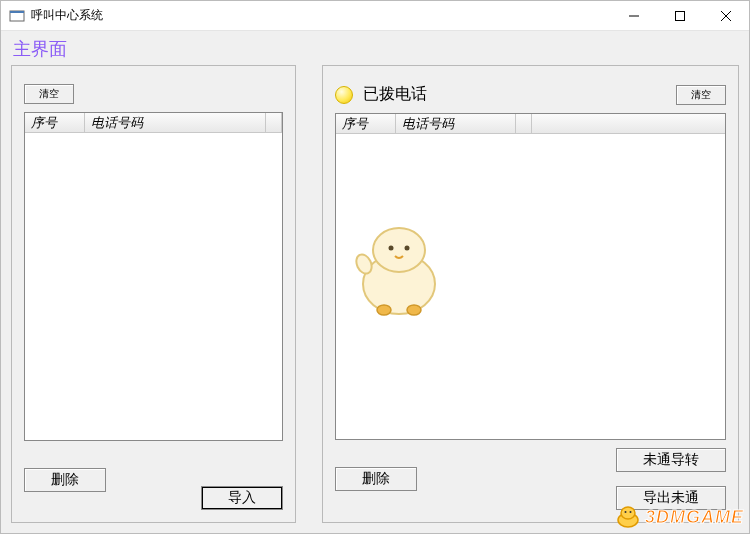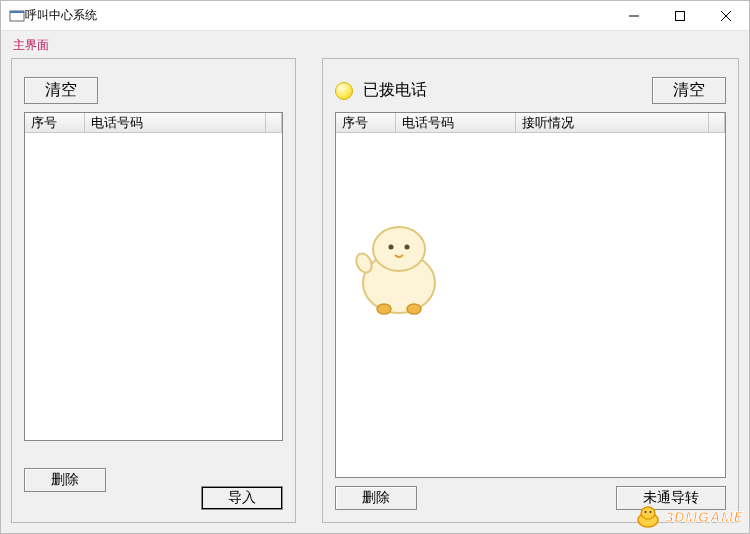--- a/index.html
+++ b/index.html
@@ -25,20 +25,21 @@
     height: 30px;
     display: flex;
     align-items: center;
     justify-content: space-between;
     padding: 0 0 0 8px;
     border-bottom: 1px solid #e5e5e5;
   }
   .titlebar-left {
     display: flex;
     align-items: center;
+    gap: 6px;
   }
   .app-icon {
     width: 16px;
     height: 16px;
     display: flex;
     align-items: center;
     justify-content: center;
   }
   .title-text { font-size: 12px; color: #000; }
   .win-controls { display: flex; }
@@ -54,23 +55,23 @@
   }
   .win-btn.close { width: 46px; }
   .client {
     flex: 1;
     background: #f0f0f0;
     padding: 4px 10px 10px 10px;
     display: flex;
     flex-direction: column;
   }
   .main-label {
-    font-size: 12px;
+    font-size: 18px;
     padding: 2px 0 2px 2px;
-    color: #be185d;
+    color: #8b5cf6;
   }
   .panels {
     flex: 1;
     display: flex;
     gap: 10px;
     margin-top: 2px;
   }
   .groupbox {
     border: 1px solid #b9b9b9;
     background: #f0f0f0;
@@ -99,22 +100,22 @@
     background: radial-gradient(circle at 35% 30%, #fffde0, #ffe95a 55%, #f0c400);
     border: 1px solid #d7b300;
   }
   .panel-title {
     font-size: 16px;
     color: #000;
   }
   .btn {
     border: 1px solid #8a8a8a;
     background: #f0f0f0;
-    padding: 2px 20px;
-    font-size: 16px;
+    padding: 2px 14px;
+    font-size: 10px;
     color: #000;
     cursor: default;
     box-shadow: inset 1px 1px 0 #fff;
     white-space: nowrap;
   }
   .btn.active {
     box-shadow: inset 0 0 0 1px #000;
     margin-top: 37px;
   }
   .listview {
@@ -123,20 +124,21 @@
     background: #fff;
     display: flex;
     flex-direction: column;
     min-height: 0;
   }
   .lv-header {
     display: flex;
     background: linear-gradient(#fbfbfb, #e8e8e8);
     border-bottom: 1px solid #c8c8c8;
     height: 20px;
+    font-style: italic;
   }
   .lv-col {
     border-right: 1px solid #c8c8c8;
     padding: 1px 6px;
     font-size: 13px;
     color: #000;
     text-align: left;
     white-space: nowrap;
     overflow: hidden;
   }
@@ -159,21 +161,21 @@
     position: absolute;
     right: 6px;
     bottom: 6px;
     display: flex;
     align-items: center;
     gap: 4px;
     pointer-events: none;
   }
   .watermark-text {
     font-family: Arial, sans-serif;
-    font-size: 14px;
+    font-size: 18px;
     font-weight: 900;
     font-style: italic;
     color: #ff7a00;
     -webkit-text-stroke: 1px #fff;
     letter-spacing: 1px;
   }
   .mascot {
     position: absolute;
     left: 8px;
     top: 78px;
@@ -248,41 +250,41 @@
             <span class="status-dot"></span>
             <span class="panel-title">已拨电话</span>
           </div>
           <button class="btn">清空</button>
         </div>
 
         <div class="listview">
           <div class="lv-header">
             <div class="lv-col" style="width:60px">序号</div>
             <div class="lv-col" style="width:120px">电话号码</div>
-            <div class="lv-col" style="flex:1">接听情况</div>
             <div class="lv-col" style="width:16px"></div>
           </div>
           <div class="lv-body">
             <svg class="mascot" viewBox="0 0 110 110">
               <ellipse cx="55" cy="72" rx="36" ry="30" fill="#fdf3d6" stroke="#e2c77a" stroke-width="2"></ellipse>
               <ellipse cx="55" cy="38" rx="26" ry="22" fill="#fdf3d6" stroke="#e2c77a" stroke-width="2"></ellipse>
               <circle cx="47" cy="36" r="2.5" fill="#5a4a2a"></circle>
               <circle cx="63" cy="36" r="2.5" fill="#5a4a2a"></circle>
               <path d="M51 44 Q55 48 59 44" stroke="#e0a030" stroke-width="2" fill="none"></path>
               <ellipse cx="20" cy="52" rx="7" ry="10" fill="#fdf3d6" stroke="#e2c77a" stroke-width="2" transform="rotate(-25 20 52)"></ellipse>
               <ellipse cx="40" cy="98" rx="7" ry="5" fill="#f0b84a" stroke="#d0982a" stroke-width="1.5"></ellipse>
               <ellipse cx="70" cy="98" rx="7" ry="5" fill="#f0b84a" stroke="#d0982a" stroke-width="1.5"></ellipse>
             </svg>
           </div>
         </div>
 
         <div class="footer-row">
           <button class="btn">删除</button>
           <div class="btn-group">
             <button class="btn">未通导转</button>
+            <button class="btn">导出未通</button>
           </div>
         </div>
       </div>
 
     </div>
   </div>
 
   <div class="watermark">
     <svg width="26" height="22" viewBox="0 0 26 22">
       <ellipse cx="13" cy="14" rx="10" ry="7" fill="#ffcf4a" stroke="#e09a00" stroke-width="1.5"></ellipse>

